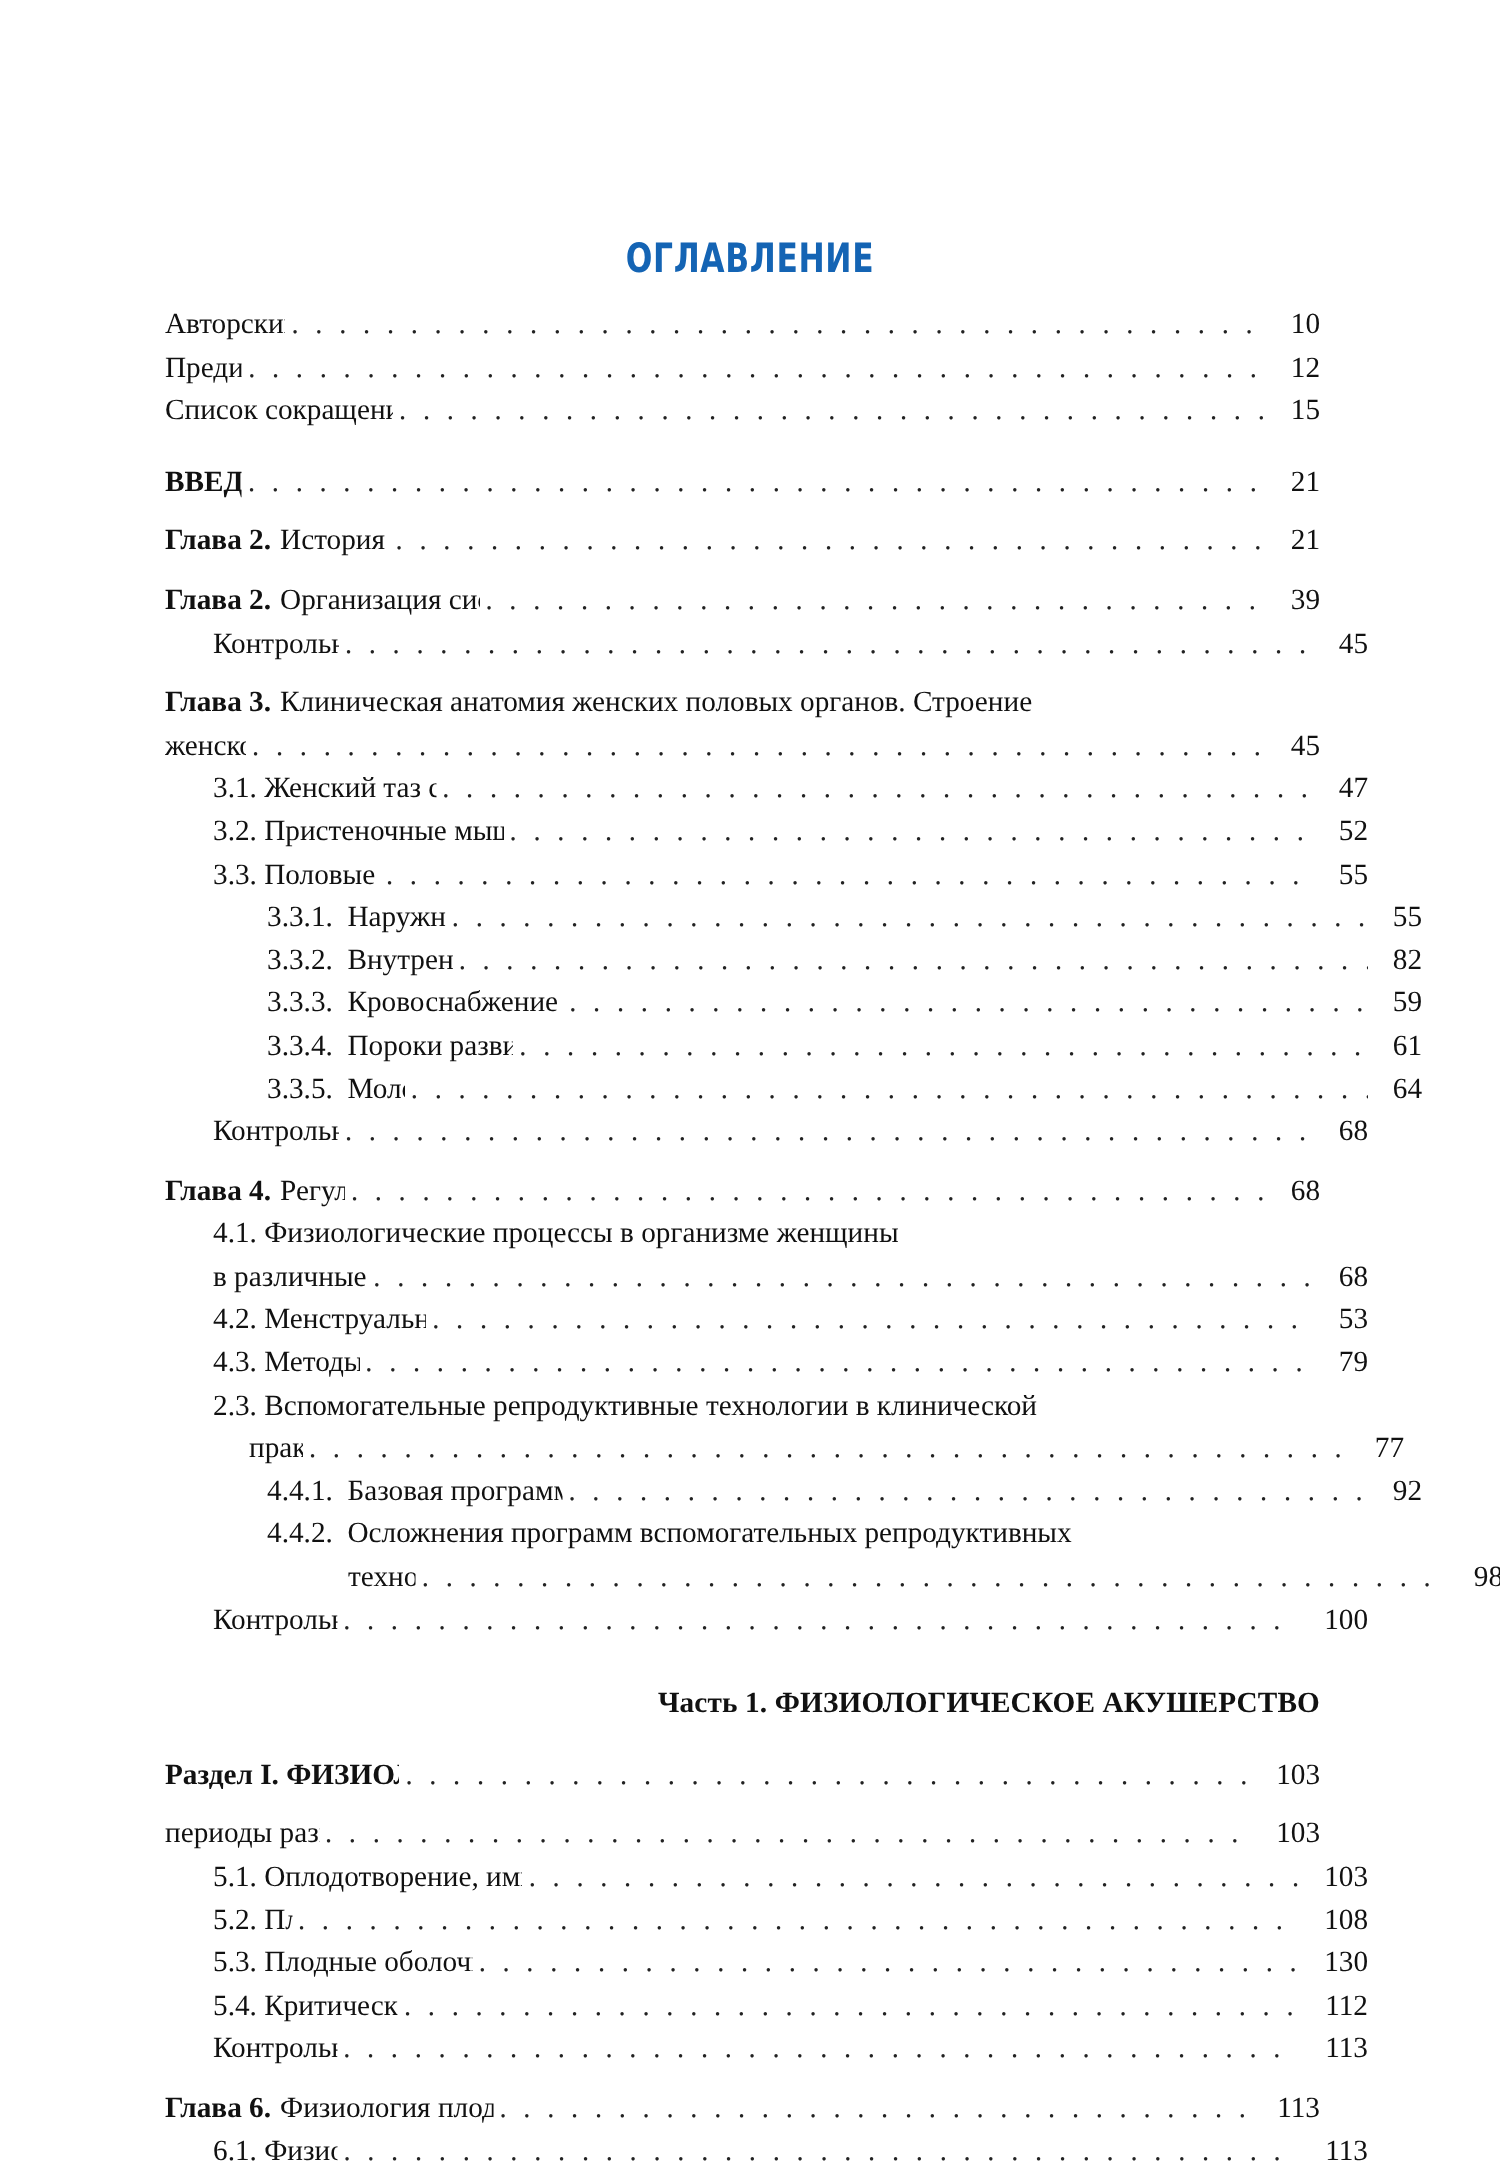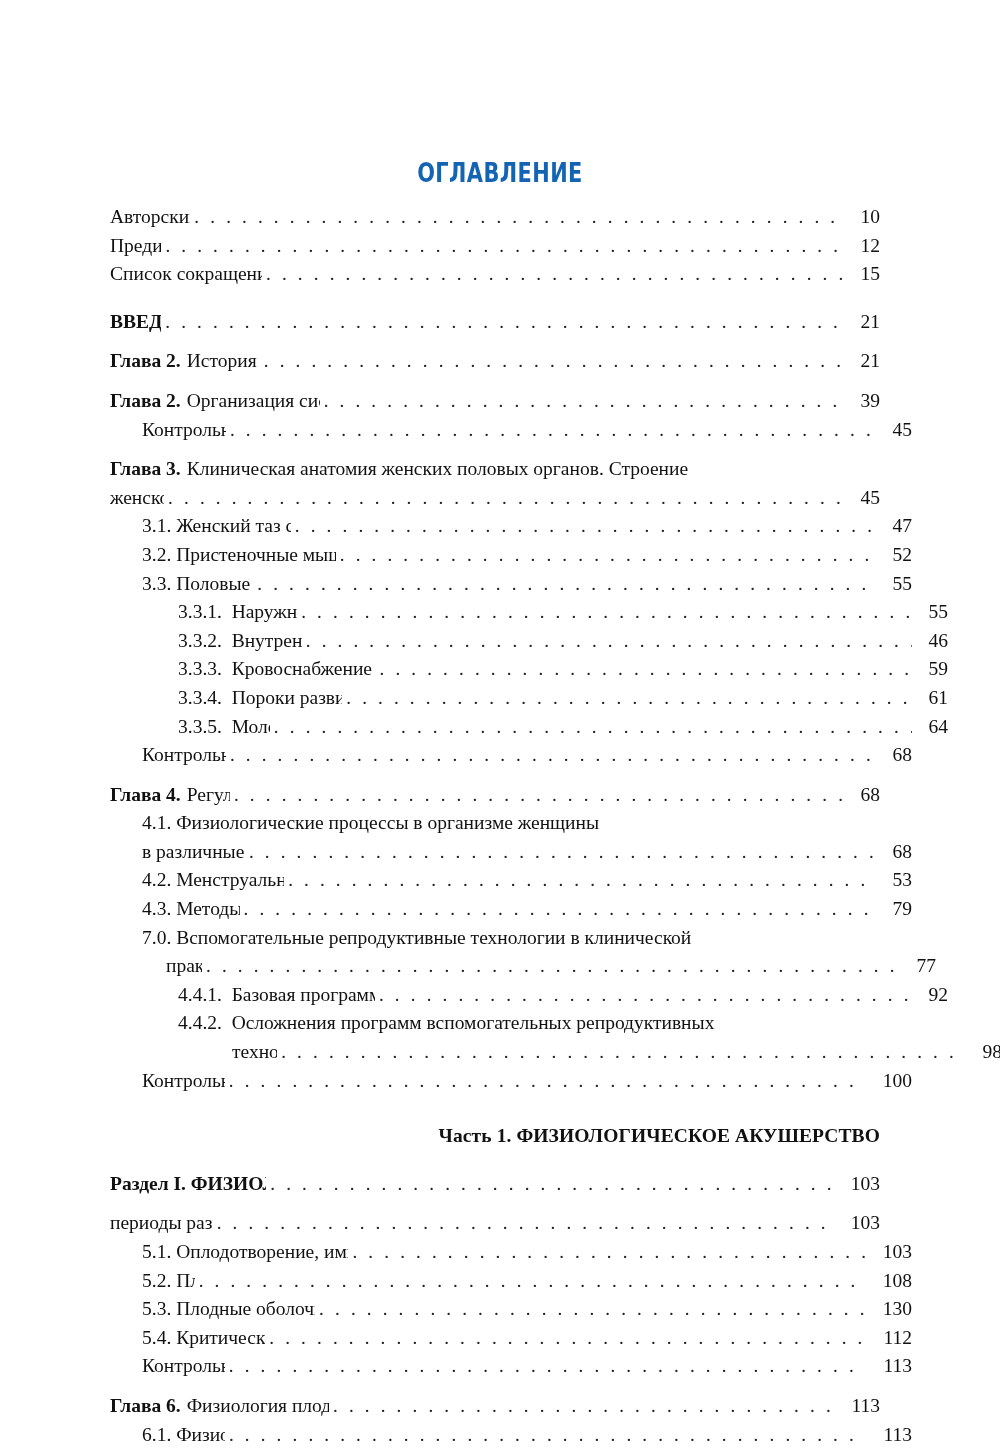--- a/index.html
+++ b/index.html
@@ -191,21 +191,21 @@
       <span class="pg">55</span>
     </div>
     <div class="entry lvl2">
       <span class="txt">3.3.1. Наружные половые органы</span>
       <span class="leader"></span>
       <span class="pg">55</span>
     </div>
     <div class="entry lvl2">
       <span class="txt">3.3.2. Внутренние половые органы</span>
       <span class="leader"></span>
-      <span class="pg">46</span>
+      <span class="pg">82</span>
     </div>
     <div class="entry lvl2">
       <span class="txt">3.3.3. Кровоснабжение и иннервация женских половых органов</span>
       <span class="leader"></span>
       <span class="pg">59</span>
     </div>
     <div class="entry lvl2">
       <span class="txt">3.3.4. Пороки развития женских половых органов</span>
       <span class="leader"></span>
       <span class="pg">61</span>
@@ -240,21 +240,21 @@
       <span class="txt">4.2. Менструальный цикл и его регуляция</span>
       <span class="leader"></span>
       <span class="pg">53</span>
     </div>
     <div class="entry lvl1">
       <span class="txt">4.3. Методы контрацепции</span>
       <span class="leader"></span>
       <span class="pg">79</span>
     </div>
     <div class="cont lvl1">
-      <span class="txt">7.0. Вспомогательные репродуктивные технологии в клинической</span>
+      <span class="txt">2.3. Вспомогательные репродуктивные технологии в клинической</span>
     </div>
     <div class="entry lvl1" style="padding-left:56px">
       <span class="txt">практике</span>
       <span class="leader"></span>
       <span class="pg">77</span>
     </div>
     <div class="entry lvl2">
       <span class="txt">4.4.1. Базовая программа экстракорпорального оплодотворения</span>
       <span class="leader"></span>
       <span class="pg">92</span>

